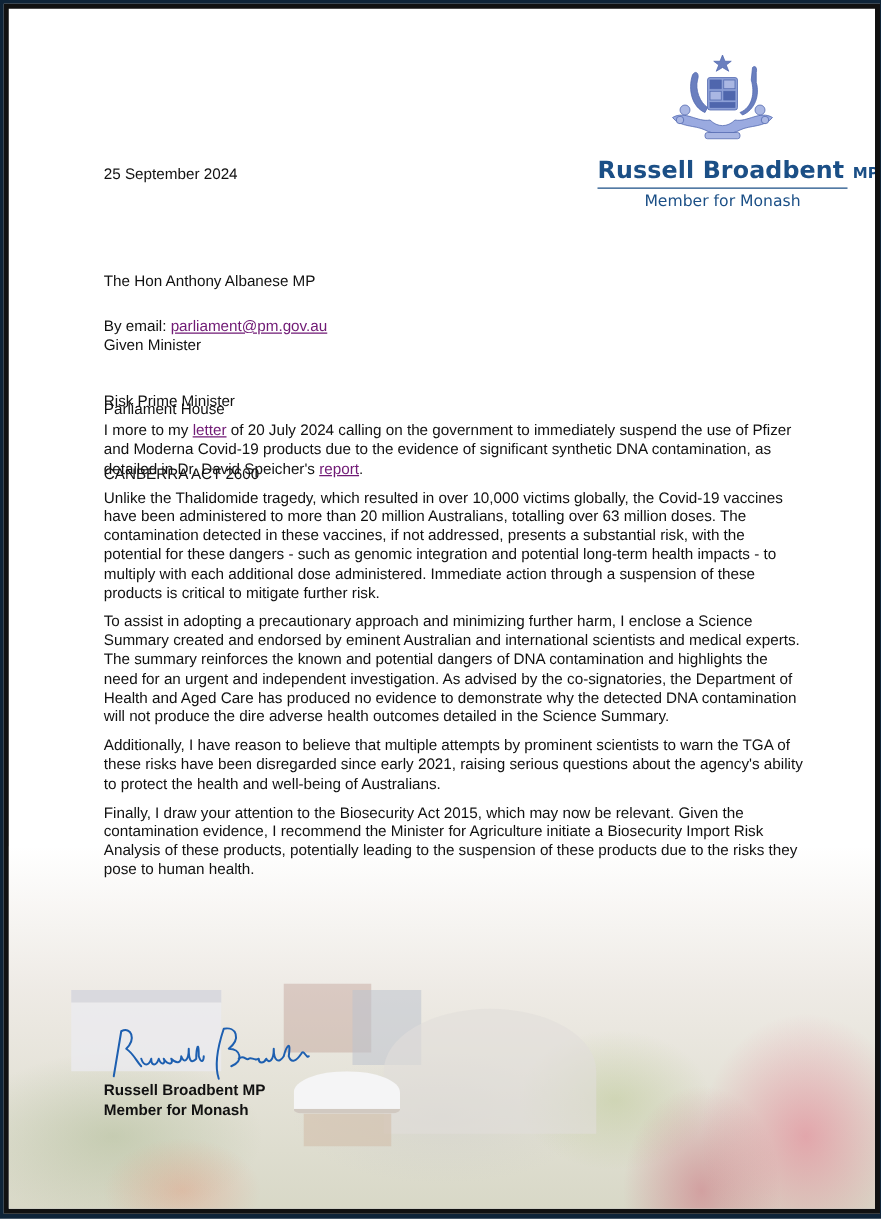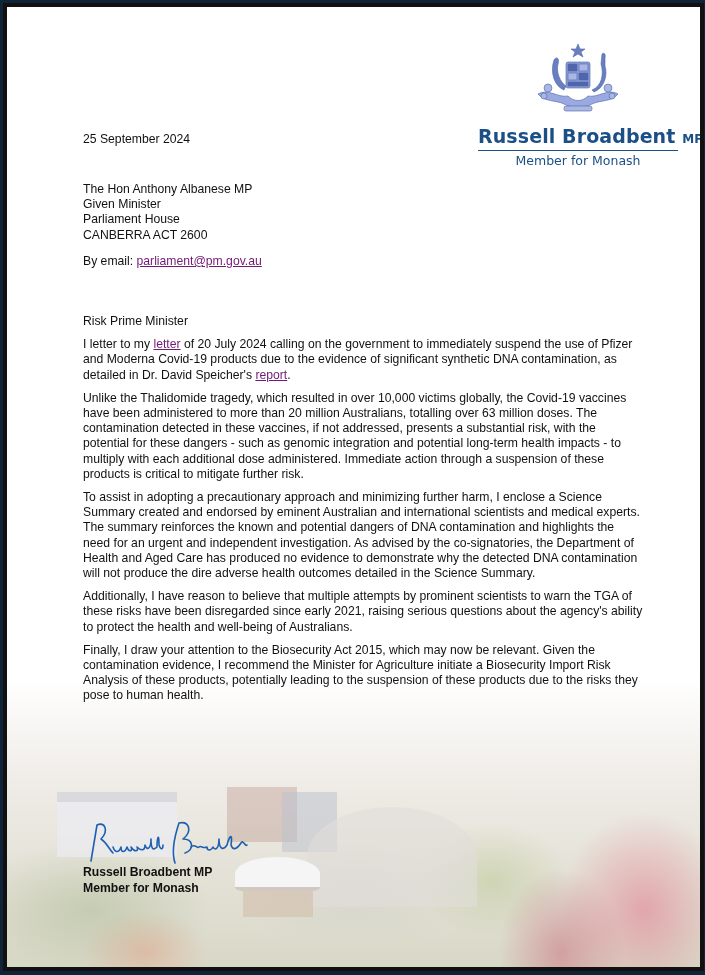--- a/index.html
+++ b/index.html
@@ -53,21 +53,21 @@
   .gazebo .base {
     margin: 0 auto; width: 70px; height: 26px;
     background: rgba(210,190,170,0.6);
   }
   .content {
     position: absolute; left: 76px; top: 0; width: 560px;
     font-size: 12.2px; line-height: 15.2px; color: #111;
   }
   .date { position: absolute; top: 125px; left: 0; white-space: nowrap; }
   .address { position: absolute; top: 175px; left: 0; }
-  .address div { white-space: nowrap; }
+  .address div { white-space: nowrap; margin-top: 36px; }
   .byemail { position: absolute; top: 247px; left: 0; white-space: nowrap; }
   a.link { color: #701a75; text-decoration: underline; }
   .body { position: absolute; top: 307px; left: 0; width: 560px; }
   .body p { margin: 0 0 8px 0; }
   .salutation { margin-bottom: 8px; }
   .closing { margin-top: 0; }
   .signature {
     position: absolute; top: 810px; left: 0; width: 170px; height: 52px;
   }
   .signame { position: absolute; top: 858px; left: 0; font-weight: bold; white-space: nowrap; }
@@ -138,21 +138,21 @@
       <div>Parliament House</div>
       <div>CANBERRA ACT 2600</div>
     </div>
 
     <div class="byemail">
       <span>By email: </span><a class="link">parliament@pm.gov.au</a>
     </div>
 
     <div class="body">
       <p class="salutation">Risk Prime Minister</p>
-      <p><span>I letter to my </span><a class="link">letter</a><span> of 20 July 2024 calling on the government to immediately suspend the use of Pfizer and Moderna Covid-19 products due to the evidence of significant synthetic DNA contamination, as detailed in Dr. David Speicher's </span><a class="link">report</a><span>.</span></p>
+      <p><span>I more to my </span><a class="link">letter</a><span> of 20 July 2024 calling on the government to immediately suspend the use of Pfizer and Moderna Covid-19 products due to the evidence of significant synthetic DNA contamination, as detailed in Dr. David Speicher's </span><a class="link">report</a><span>.</span></p>
       <p>Unlike the Thalidomide tragedy, which resulted in over 10,000 victims globally, the Covid-19 vaccines have been administered to more than 20 million Australians, totalling over 63 million doses. The contamination detected in these vaccines, if not addressed, presents a substantial risk, with the potential for these dangers - such as genomic integration and potential long-term health impacts - to multiply with each additional dose administered. Immediate action through a suspension of these products is critical to mitigate further risk.</p>
       <p>To assist in adopting a precautionary approach and minimizing further harm, I enclose a Science Summary created and endorsed by eminent Australian and international scientists and medical experts. The summary reinforces the known and potential dangers of DNA contamination and highlights the need for an urgent and independent investigation. As advised by the co-signatories, the Department of Health and Aged Care has produced no evidence to demonstrate why the detected DNA contamination will not produce the dire adverse health outcomes detailed in the Science Summary.</p>
       <p>Additionally, I have reason to believe that multiple attempts by prominent scientists to warn the TGA of these risks have been disregarded since early 2021, raising serious questions about the agency's ability to protect the health and well-being of Australians.</p>
       <p>Finally, I draw your attention to the Biosecurity Act 2015, which may now be relevant. Given the contamination evidence, I recommend the Minister for Agriculture initiate a Biosecurity Import Risk Analysis of these products, potentially leading to the suspension of these products due to the risks they pose to human health.</p>
     </div>
 
     <svg class="signature" viewBox="0 0 170 52">
       <g fill="none" stroke="#1d5fb0" stroke-width="1.6" stroke-linecap="round" stroke-linejoin="round">
         <path d="M14,8 C12,20 10,32 8,44 M14,8 C22,4 26,14 18,22 C24,26 26,32 30,36"></path>
         <path d="M30,30 C32,36 36,36 38,30 C38,36 42,36 44,30 C46,36 50,34 48,30 C52,36 56,34 54,30 C58,34 62,34 62,28 C64,34 68,32 68,22 C68,32 70,34 74,30 C74,22 76,14 76,28 C78,34 80,32 80,28"></path>

